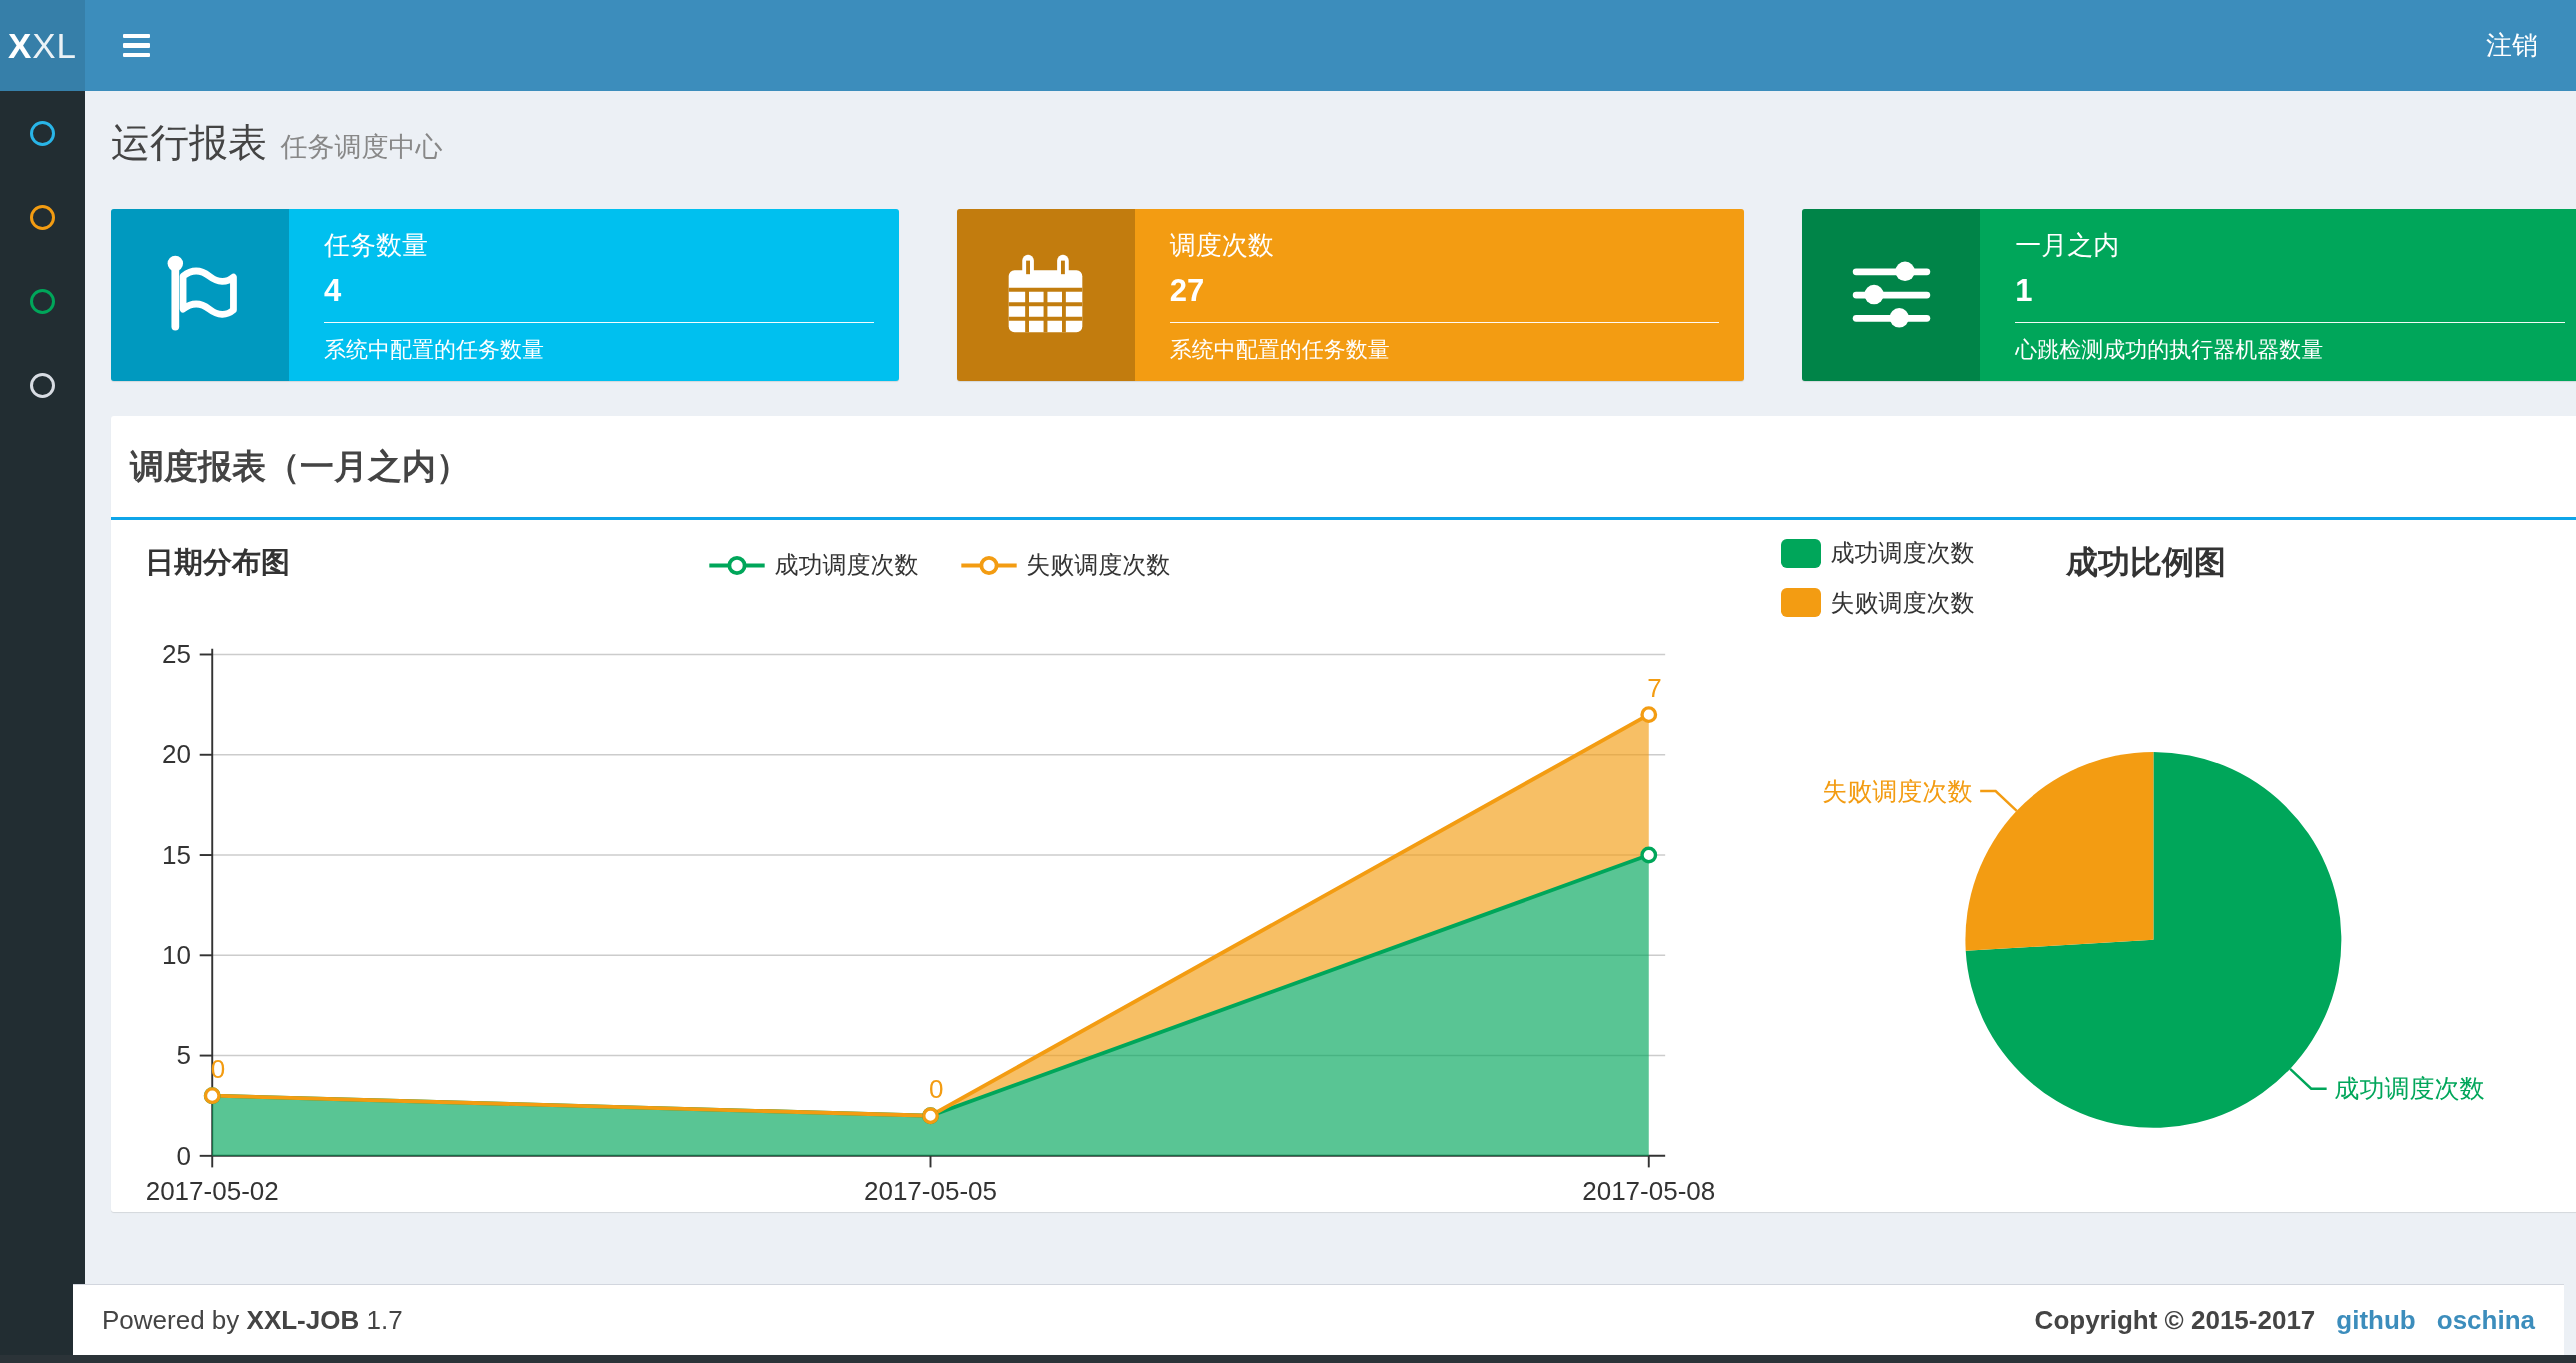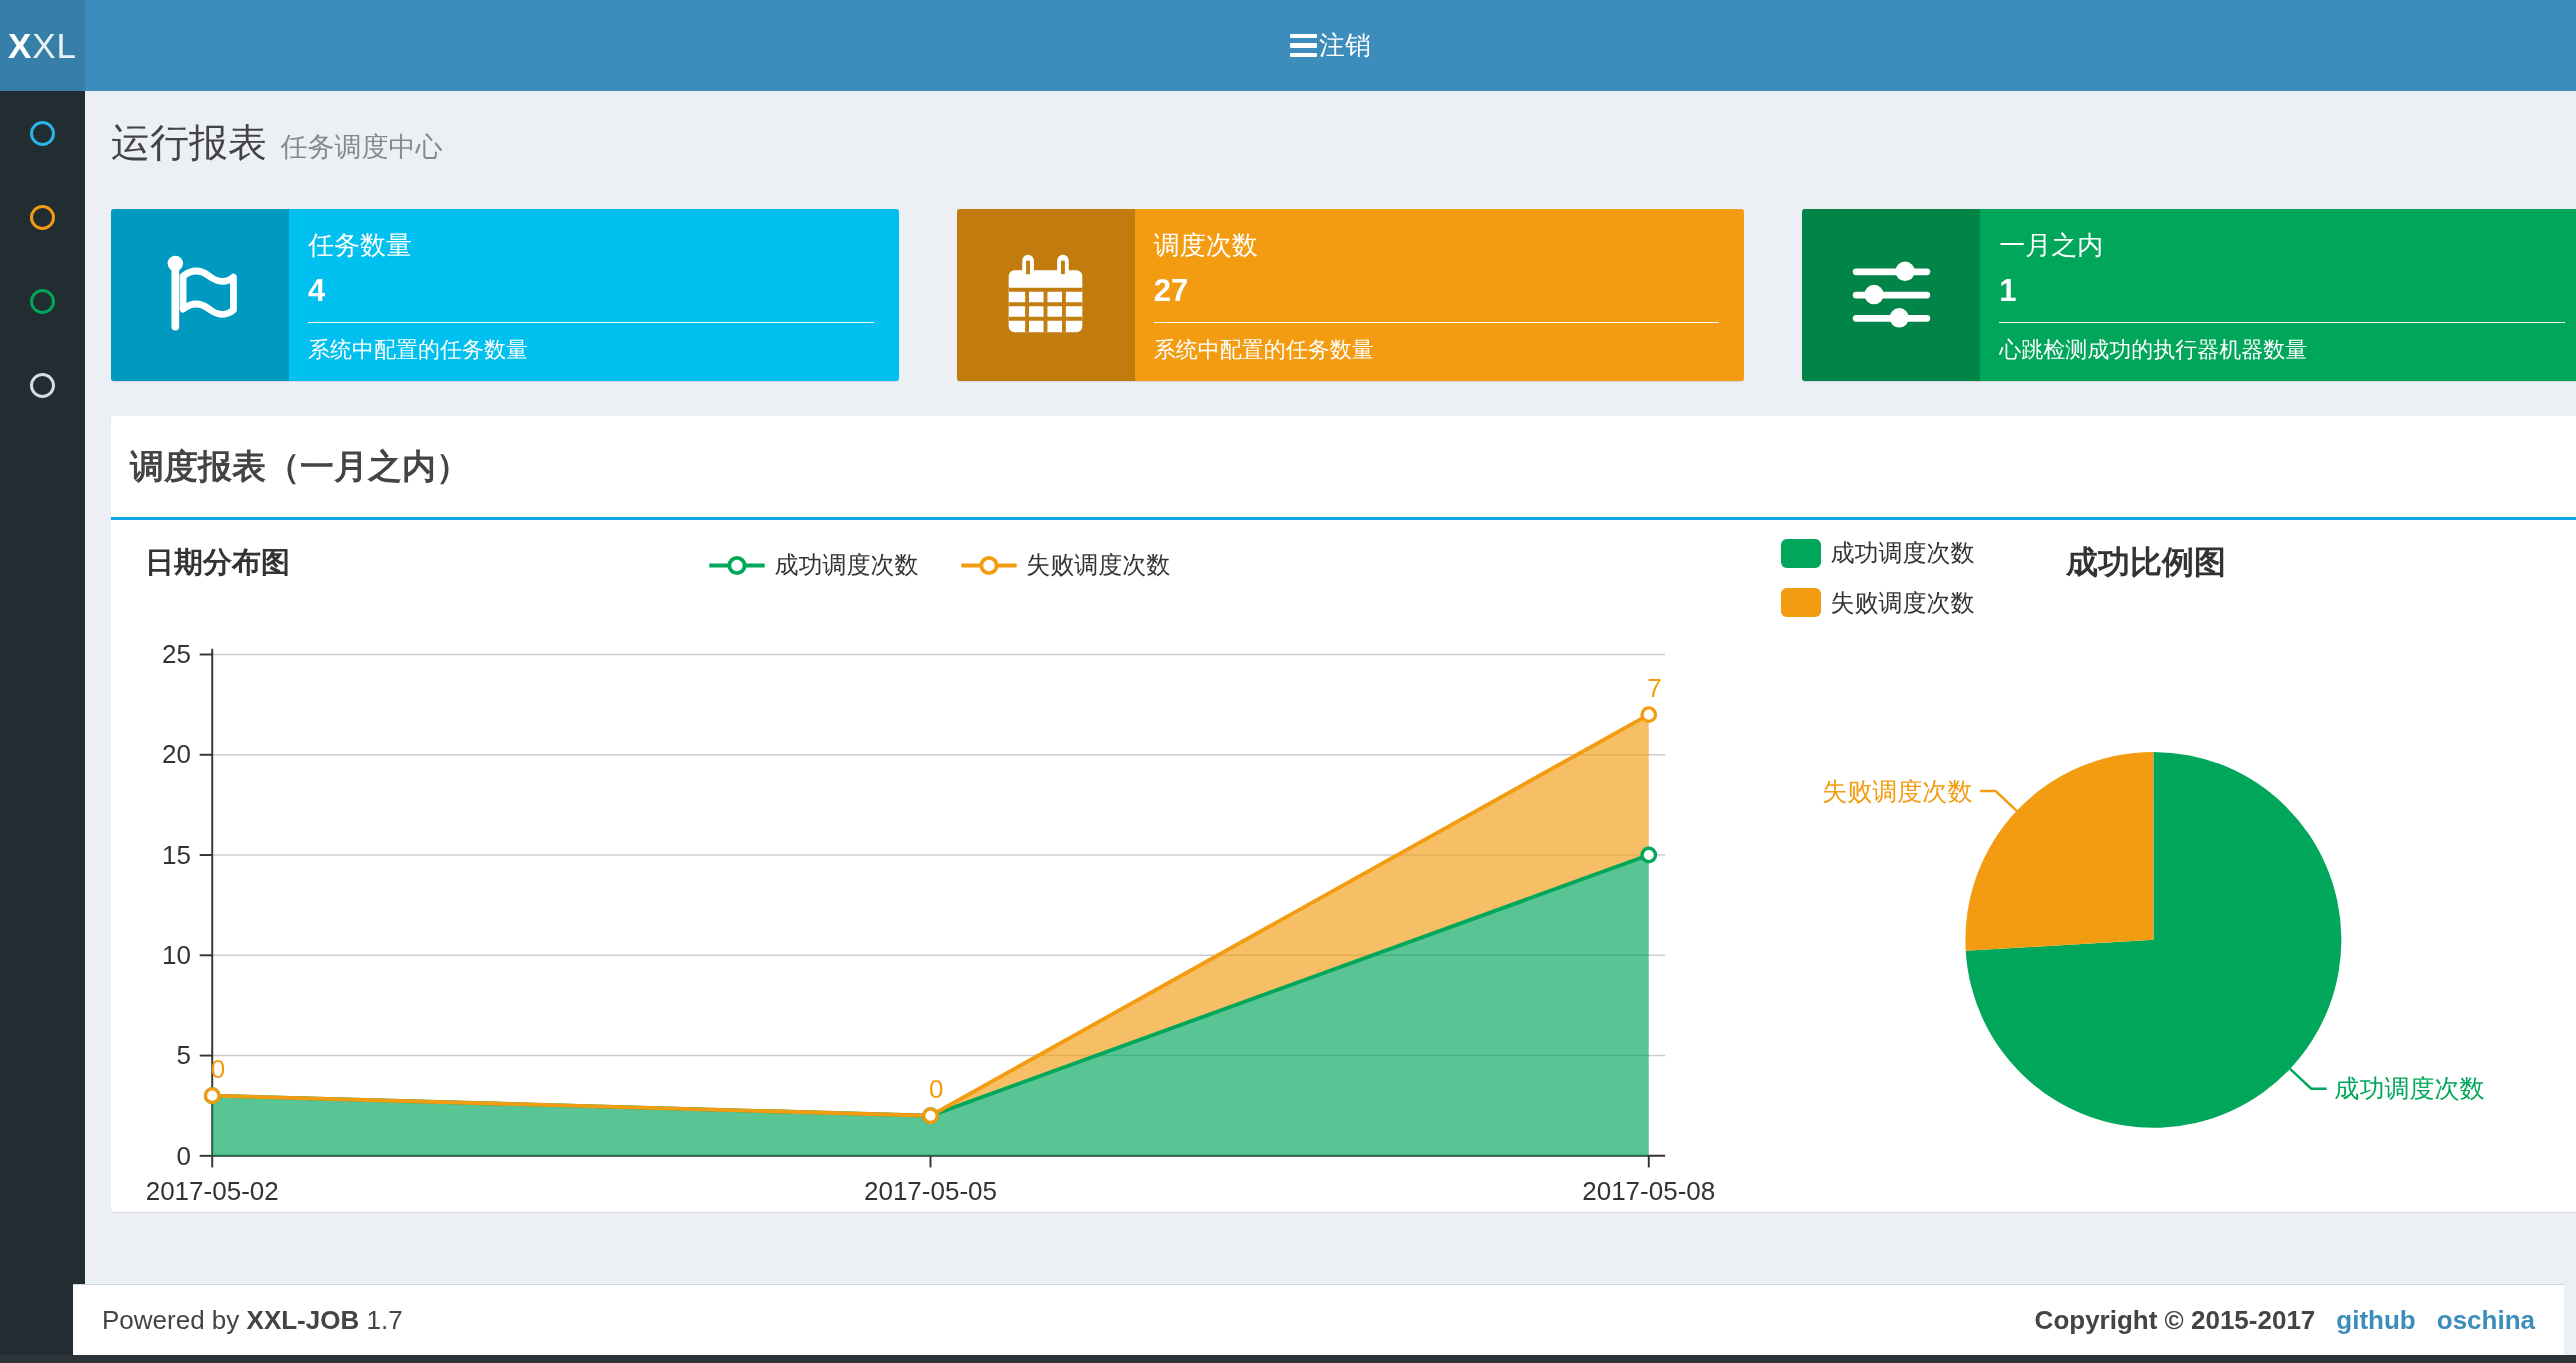--- a/index.html
+++ b/index.html
@@ -6,37 +6,37 @@
   html,body { width:2576px; height:1363px; }
   body {
     font-family:"Liberation Sans","DejaVu Sans",sans-serif;
     background:#ecf0f5; overflow:hidden; position:relative;
   }
   
   .topbar { position:absolute; top:0; left:0; width:2576px; height:91px; background:#3c8dbc; z-index:5; display:flex; }
   .logo { width:85px; height:91px; background:#367fa9; color:#fff; display:flex; align-items:center; justify-content:center; font-size:35px; letter-spacing:1px; }
   .logo b { font-weight:bold; }
   .logo span { font-weight:300; opacity:.9; }
-  .nav { flex:1; display:flex; align-items:center; justify-content:center; padding:0 30px; }
+  .nav { flex:1; display:flex; align-items:center; justify-content:space-between; padding:0 38px; }
   .hamburger { width:29px; cursor:pointer; }
   .hamburger i { display:block; width:27px; height:4.8px; background:#fff; margin:4.8px 0; border-radius:1px; }
   .logout { color:#fff; font-size:26px; cursor:pointer; }
   
   .sidebar { position:absolute; top:91px; left:0; width:85px; height:1273px; background:#222d32; z-index:4; }
   .side-item { display:flex; align-items:center; justify-content:center; height:84px; cursor:pointer; }
   .ring { width:25px; height:25px; border-radius:50%; border:3.9px solid #fff; }
   
   .content { position:absolute; top:91px; left:85px; width:2531px; padding:0 26px; }
   .page-title { margin:25px 0 39px 0; color:#444; font-size:39px; font-weight:normal; }
   .page-title small { font-size:27px; color:#888; font-weight:normal; margin-left:13.5px; }
   
   .cards { display:flex; gap:58px; }
   .card { flex:1; height:172px; display:flex; color:#fff; box-shadow:0 1px 1px rgba(0,0,0,.1); border-radius:2.9px; overflow:hidden; }
   .card-icon { width:178px; background:rgba(0,0,0,0.2); display:flex; align-items:center; justify-content:center; flex-shrink:0; }
-  .card-body { flex:1; padding:19px 25px 0 19px; }
+  .card-body { flex:1; padding:19px 25px 0 35px; }
   .card-label { font-size:26px; margin-bottom:9.6px; }
   .card-value { font-size:31px; font-weight:bold; }
   .card-hr { border:0; border-top:1.9px solid rgba(255,255,255,0.95); margin:13.5px 0 11.6px 0; }
   .card-desc { font-size:22px; }
   
   .panel { margin-top:35px; background:#fff; border-radius:2.9px; box-shadow:0 1px 1px rgba(0,0,0,.1); height:796px; }
   .panel-header { padding:33px 19px; border-bottom:3px solid #0ea5e9; font-size:34px; font-weight:bold; color:#444; line-height:35px; }
   .panel-body { position:relative; height:713px; }
   .chart-title { position:absolute; font-weight:bold; color:#333; }
   .line-chart-title { left:34px; top:23px; font-size:29px; }

